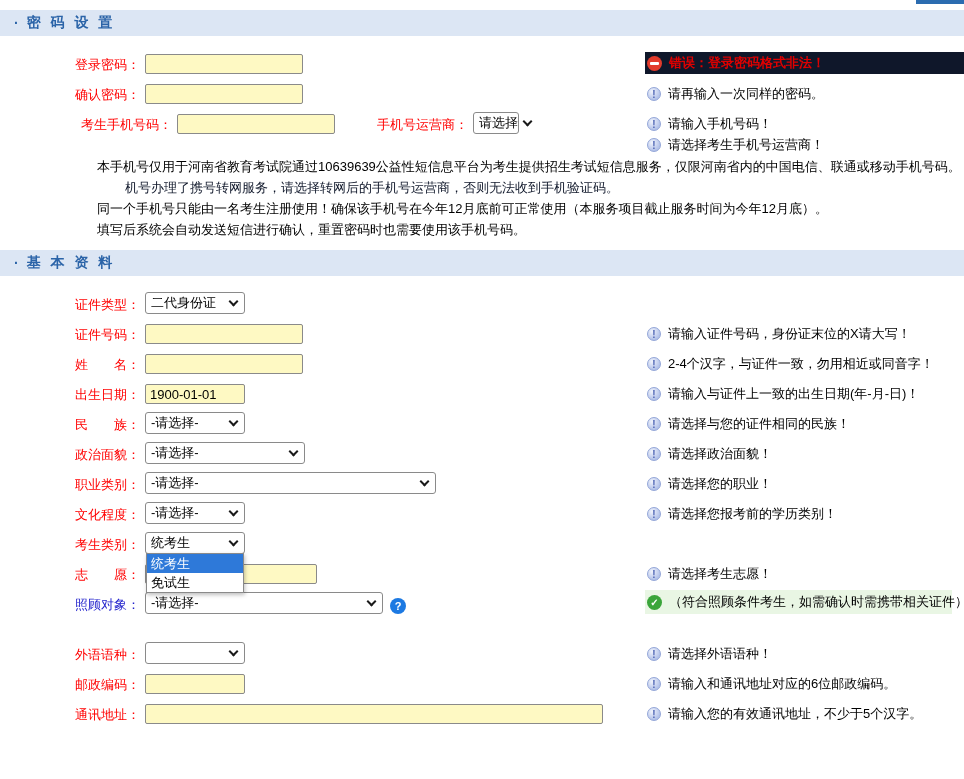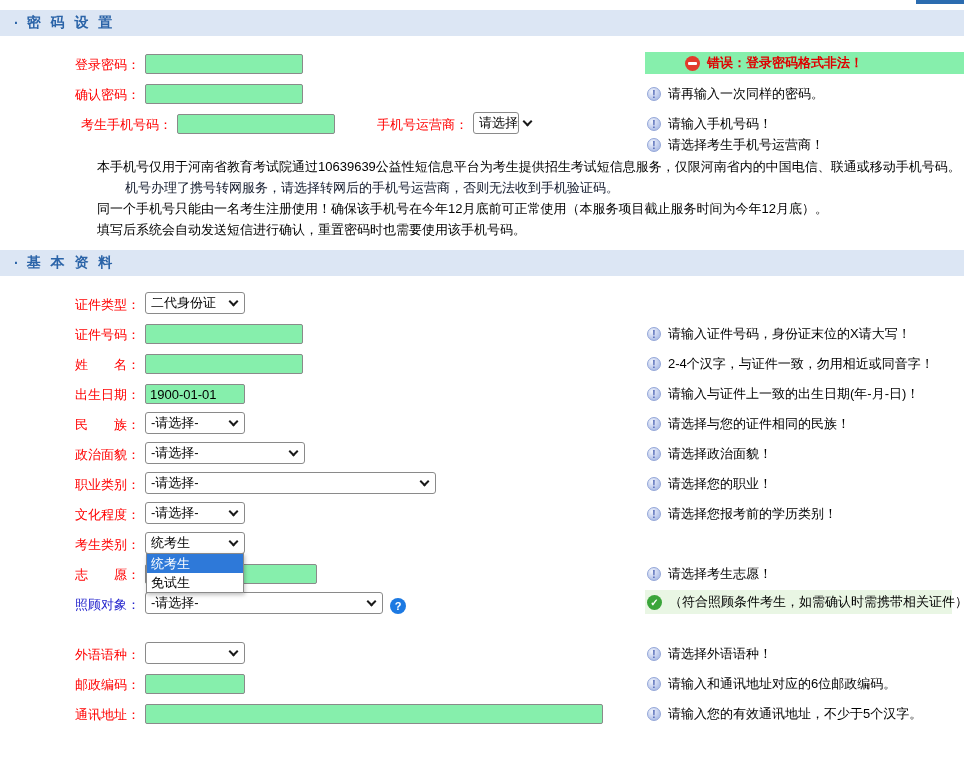--- a/index.html
+++ b/index.html
@@ -23,38 +23,38 @@
   .row.tight { margin-bottom:2px;padding-left:32px; }
   .row.gap-top { margin-top:28px; }
   .hint-only-row { position:relative; height:18px; margin-bottom:0; }
 
   .lbl { width:140px; flex-shrink:0; text-align:right; color:#ff0000; white-space:nowrap; }
   .lbl.blue { color:#2222cc; }
   .mid-lbl { color:#ff0000; margin-left:42px; white-space:nowrap; }
 
   input.txt {
     height:20px; border:1px solid #8a8a8a; border-radius:2px; margin-left:5px;
-    padding:0 4px; font-family:"Liberation Sans",sans-serif; font-size:13px; outline:none; background:#86efac;
+    padding:0 4px; font-family:"Liberation Sans",sans-serif; font-size:13px; outline:none; background:#fef9c3;
   }
   .w100i { width:100px; } .w158 { width:158px; } .w172 { width:172px; } .w458 { width:458px; }
 
   .sel {
     height:22px; border:1px solid #8a8a8a; border-radius:3px; background:#fff; margin-left:5px;
     display:inline-flex; align-items:center; justify-content:space-between;
     padding:0 7px 0 5px; cursor:default; white-space:nowrap;
   }
   .w66 { width:46px; } .w100 { width:100px; } .w160 { width:160px; } .w238 { width:238px; } .w291 { width:291px; }
   .chev { width:7px; height:7px; border-right:2px solid #1a1a1a; border-bottom:2px solid #1a1a1a;
     transform:rotate(45deg); margin-top:-4px; flex-shrink:0; margin-left:6px; }
 
   .hint { position:absolute; left:645px; top:3px; display:flex; align-items:center; white-space:nowrap; }
   .hint .txtpart { margin-left:7px; }
   .err-band {
-    position:absolute; left:645px; right:0; top:0; bottom:0; background:#86efac;
-    display:flex; align-items:center; color:#e00000; font-weight:bold; white-space:nowrap;padding-left:38px;
+    position:absolute; left:645px; right:0; top:0; bottom:0; background:#0f172a;
+    display:flex; align-items:center; color:#e00000; font-weight:bold; white-space:nowrap;
   }
   .err-band .txtpart { margin-left:7px; }
   .ok-band {
     position:absolute; left:645px; right:12px; top:-2px; height:24px; background:#e9f6e4;
     display:flex; align-items:center; white-space:nowrap;
   }
   .ok-band .txtpart { margin-left:7px; }
 
   .ic-info {
     width:14px; height:14px; border-radius:50%; flex-shrink:0; margin-left:2px;

